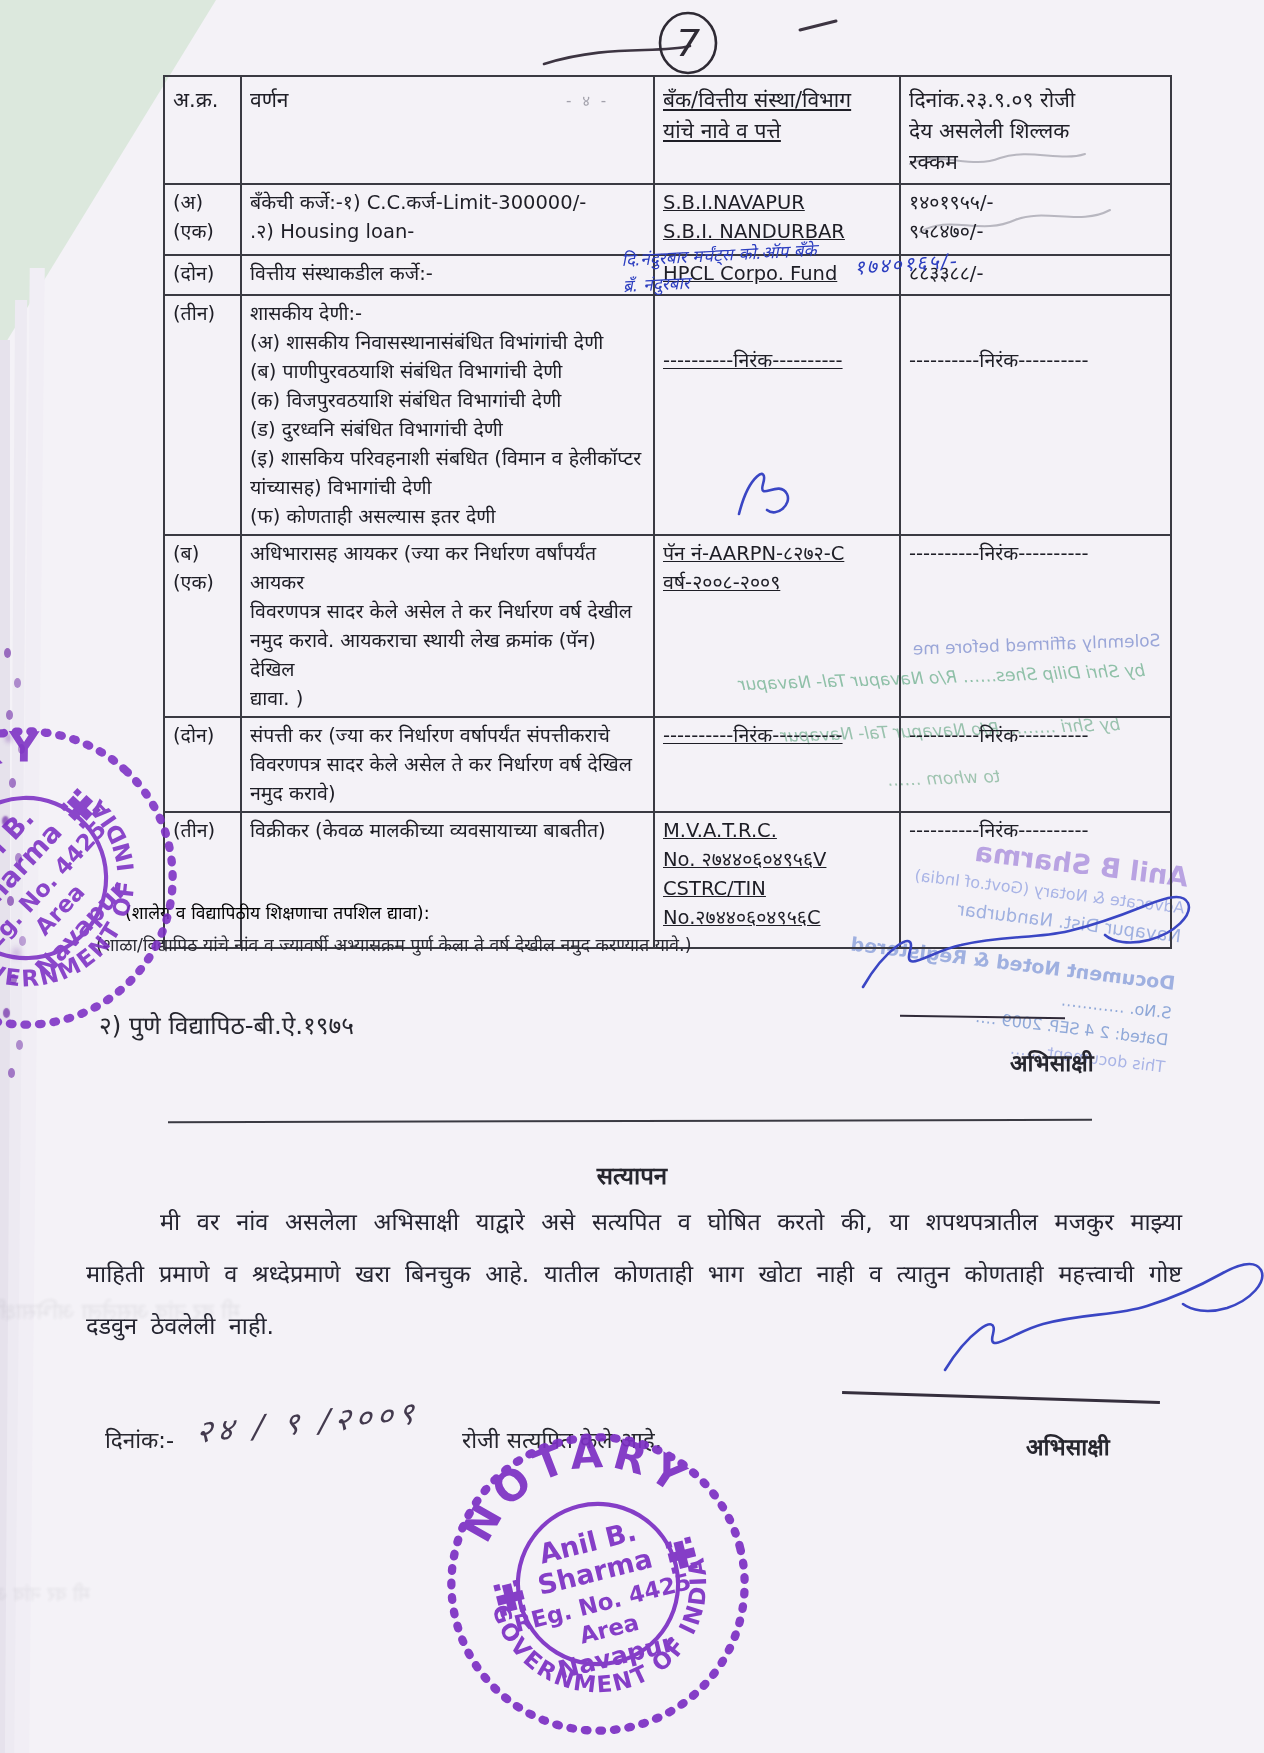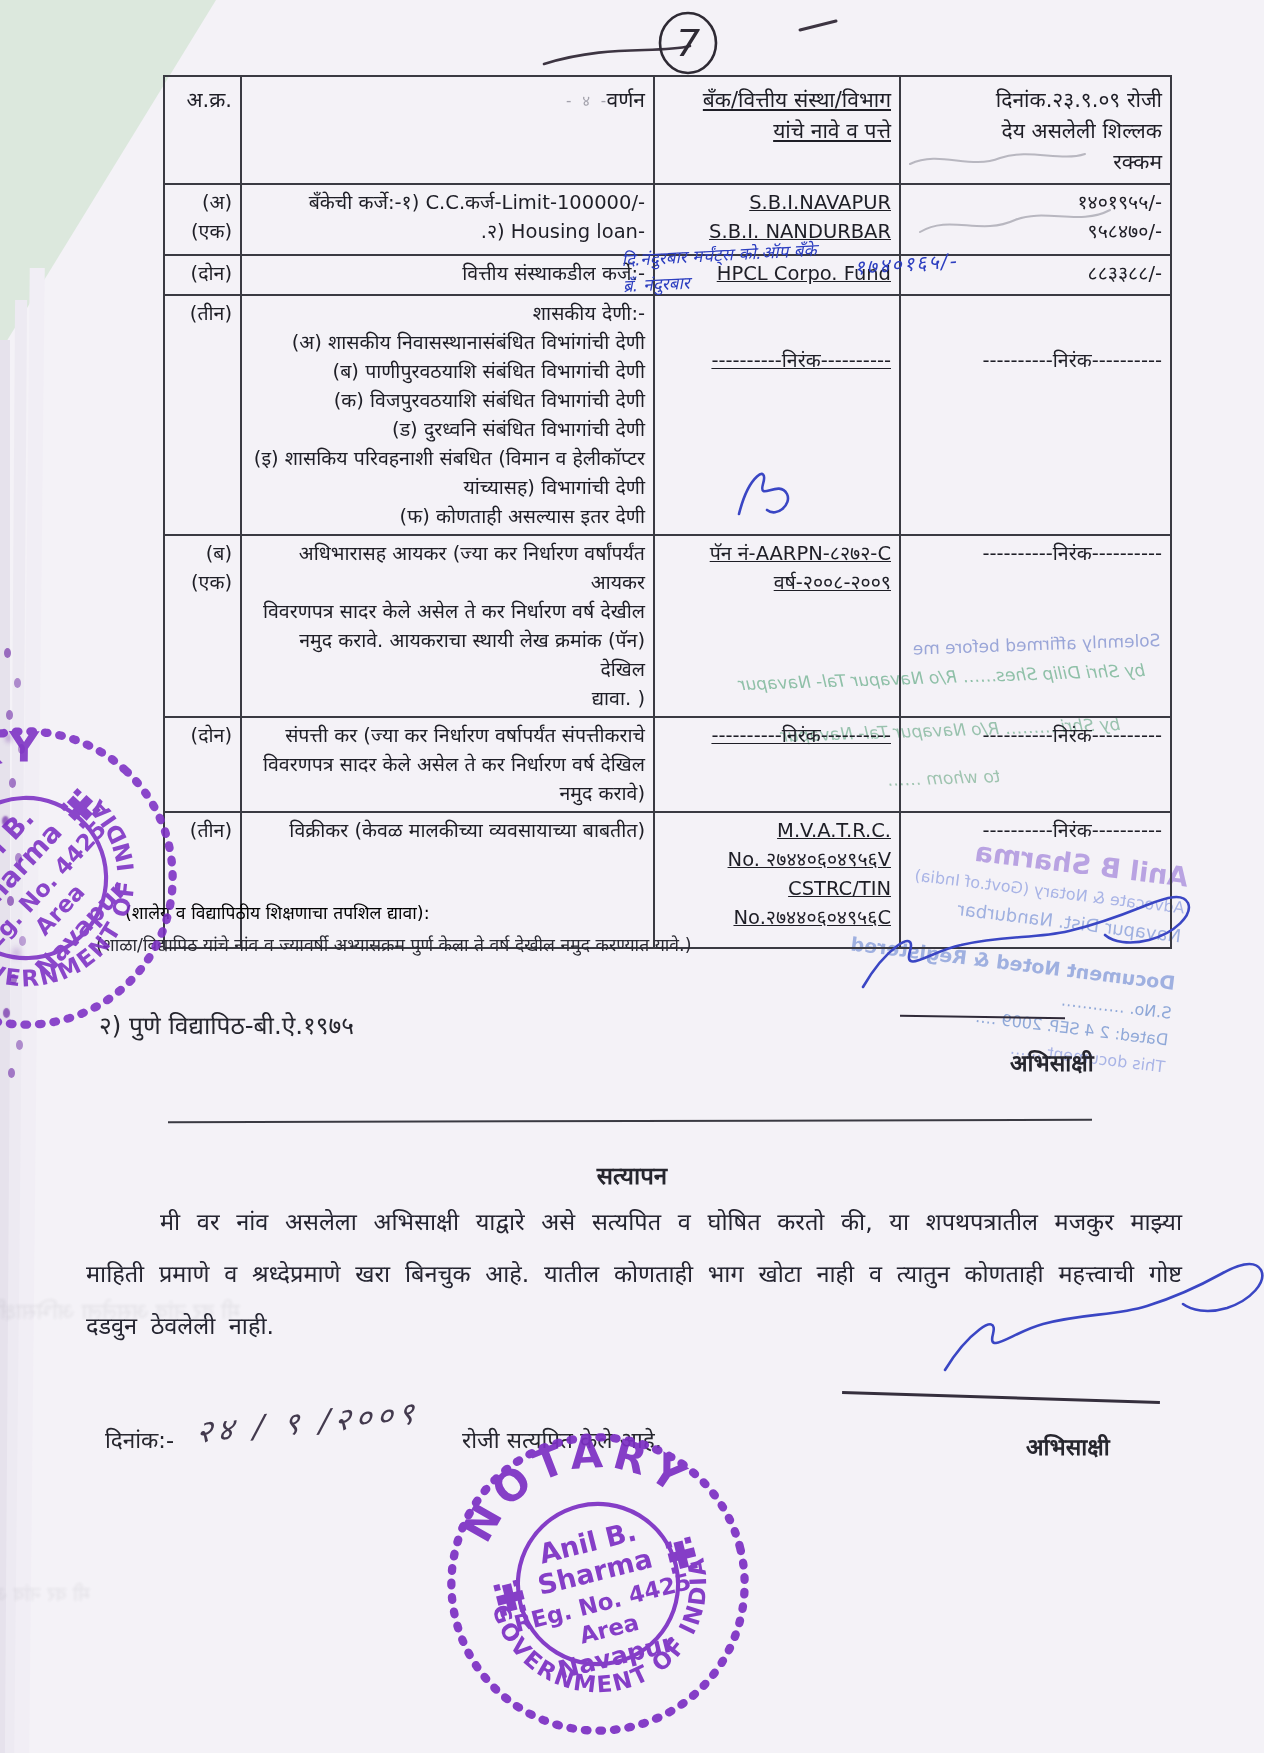--- a/index.html
+++ b/index.html
@@ -17,21 +17,21 @@
     box-shadow:10px 30px 0 rgba(110,42,166,.5), 2px 62px 0 rgba(110,42,166,.6),
       14px 96px 0 rgba(110,42,166,.45), 5px 130px 0 rgba(110,42,166,.6),
       -2px 168px 2px rgba(110,42,166,.7), 11px 205px 0 rgba(110,42,166,.5),
       3px 248px 0 rgba(110,42,166,.65), 15px 288px 0 rgba(110,42,166,.4),
       6px 326px 0 rgba(110,42,166,.6), -1px 360px 1px rgba(110,42,166,.7),
       12px 392px 0 rgba(110,42,166,.5), 4px 420px 0 rgba(110,42,166,.6),
       9px 300px 6px rgba(110,42,166,.35), 1px 85px 4px rgba(110,42,166,.3);}
   .z4{z-index:4;} .z5{z-index:5;} .z7{z-index:7;}
 
   
-  table.doc{border-collapse:collapse;table-layout:fixed;width:935px;background:transparent;text-align:right;}
+  table.doc{border-collapse:collapse;table-layout:fixed;width:935px;background:transparent;}
   table.doc td{border:2px solid #3a3a42;vertical-align:top;padding:3px 8px;
     font-size:19.5px;line-height:29px;color:#1e1e26;white-space:pre-line;overflow:hidden;}
   td.c1{width:59px;padding-left:5px;padding-right:2px;}
   td.c2{width:395px;} td.c3{width:228px;text-decoration:underline;} td.c4{width:253px;}
   tr.hh td{font-size:21px;line-height:31px;padding-top:8px;}
   .pt48{padding-top:50px !important;}
 
   
   .hw{color:#2c3ec0;font-style:italic;}
   .pen{stroke:#3a46c4;fill:none;stroke-width:2.6;stroke-linecap:round;}
@@ -102,21 +102,21 @@
       <td class="c2">वर्णन</td>
       <td class="c3">बँक/वित्तीय संस्था/विभाग
 यांचे नावे व पत्ते</td>
       <td class="c4">दिनांक.२३.९.०९ रोजी
 देय असलेली शिल्लक
 रक्कम</td>
     </tr>
     <tr>
       <td class="c1" style="height:63px;">(अ)
 (एक)</td>
-      <td class="c2">बँकेची कर्जे:-१) C.C.कर्ज-Limit-100000/-
+      <td class="c2">बँकेची कर्जे:-१) C.C.कर्ज-Limit-300000/-
 .२) Housing loan-</td>
       <td class="c3">S.B.I.NAVAPUR
 S.B.I. NANDURBAR</td>
       <td class="c4">१४०१९५५/-
 ९५८४७०/-</td>
     </tr>
     <tr>
       <td class="c1" style="height:32px;">(दोन)</td>
       <td class="c2">वित्तीय संस्थाकडील कर्जे:-</td>
       <td class="c3">HPCL Corpo. Fund</td>

